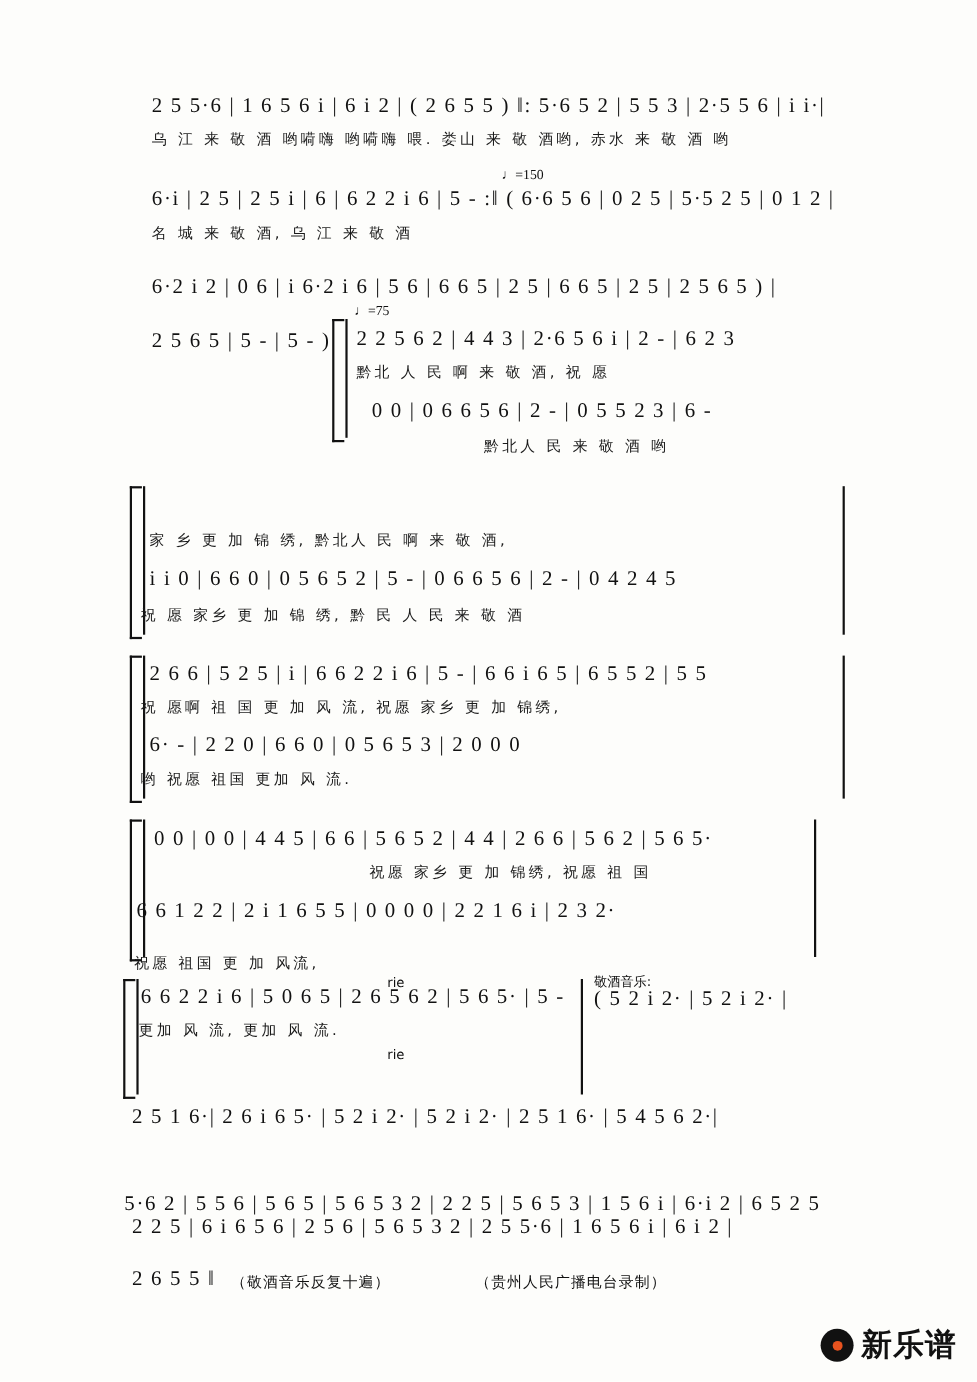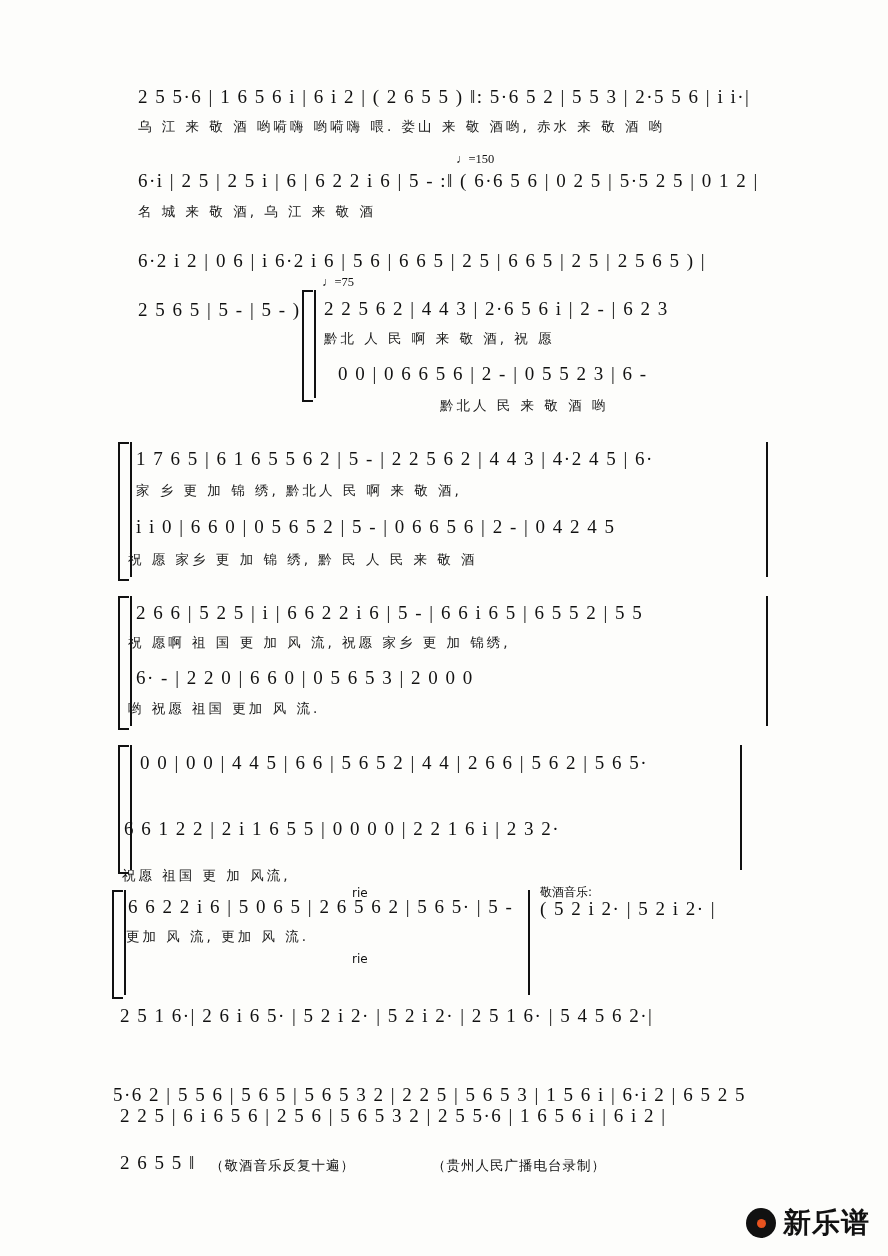--- a/index.html
+++ b/index.html
@@ -95,39 +95,39 @@
 
   <div class="line notes" style="left:324px;top:298px;">2 2  5 6 2 | 4    4 3 | 2·6 5 6 i | 2 -    | 6 2 3</div>
   <div class="line lyrics" style="left:324px;top:330px;">黔北 人   民 啊    来 敬    酒,    祝 愿</div>
   <div class="line notes" style="left:338px;top:363px;">0    0   | 0 6 6 5 6 | 2  -   | 0 5 5 2 3 | 6 -</div>
   <div class="line lyrics" style="left:440px;top:397px;">黔北人 民        来 敬 酒 哟</div>
 
   <div class="brace" style="left:118px;top:442px;height:135px;"></div>
   <div class="barline" style="left:130px;top:442px;height:135px;"></div>
   <div class="barline" style="left:766px;top:442px;height:135px;"></div>
 
-  <div class="line notes" style="left:136px;top:448px;">1 7 6 5 | 6 1 6 5 5 6 2 | 5   -  | 2 2 5 6 2 | 4    4 3 | 4·2 4 5 | 6·</div>
   <div class="line lyrics" style="left:136px;top:482px;">家 乡  更 加 锦    绣,        黔北人   民 啊   来 敬  酒,</div>
   <div class="line notes" style="left:136px;top:516px;">i i 0 | 6 6   0  | 0 5 6 5 2 | 5 -   | 0 6 6 5 6 | 2 - | 0 4 2 4 5</div>
   <div class="line lyrics" style="left:128px;top:551px;">祝 愿   家乡      更 加 锦 绣,       黔 民 人 民      来 敬  酒</div>
 
   <div class="brace" style="left:118px;top:596px;height:130px;"></div>
   <div class="barline" style="left:130px;top:596px;height:130px;"></div>
   <div class="barline" style="left:766px;top:596px;height:130px;"></div>
 
   <div class="line notes" style="left:136px;top:602px;">2 6 6 | 5 2 5 | i | 6 6 2  2 i 6 | 5  -  | 6 6 i 6 5 | 6 5 5 2 | 5 5</div>
   <div class="line lyrics" style="left:128px;top:634px;">祝 愿啊 祖 国 更 加 风    流,      祝愿  家乡 更 加      锦绣,</div>
   <div class="line notes" style="left:136px;top:667px;">6· -  | 2 2 0 | 6 6    0 | 0 5 6 5 3 | 2   0   0   0</div>
   <div class="line lyrics" style="left:128px;top:700px;">哟    祝愿    祖国       更加 风   流.</div>
 
   <div class="brace" style="left:118px;top:745px;height:125px;"></div>
   <div class="barline" style="left:130px;top:745px;height:125px;"></div>
   <div class="barline" style="left:740px;top:745px;height:125px;"></div>
 
   <div class="line notes" style="left:140px;top:752px;">0    0  | 0    0  | 4 4 5 | 6 6 | 5 6 5 2 | 4 4 | 2 6 6 | 5 6 2 | 5 6 5·</div>
+  <div class="line lyrics" style="left:336px;top:784px;">祝愿   家乡 更 加   锦绣, 祝愿 祖   国</div>
   <div class="line notes" style="left:124px;top:818px;">6 6 1 2 2 | 2 i 1 6 5 5 | 0    0    0    0 | 2 2 1 6 i | 2 3 2·</div>
   <div class="line lyrics" style="left:122px;top:850px;margin-top:17px;">祝愿 祖国 更 加  风流,</div>
 
   <div class="brace" style="left:112px;top:890px;height:105px;"></div>
   <div class="barline" style="left:124px;top:890px;height:105px;"></div>
   <div class="barline" style="left:528px;top:890px;height:105px;"></div>
 
   <div class="line notes" style="left:128px;top:896px;">6 6 2  2 i 6 | 5 0 6 5 | 2 6  5 6 2 | 5 6 5· | 5 -</div>
   <div class="line small" style="left:352px;top:886px;">rie</div>
   <div class="line lyrics" style="left:126px;top:928px;">更加  风    流,    更加 风    流.</div>

